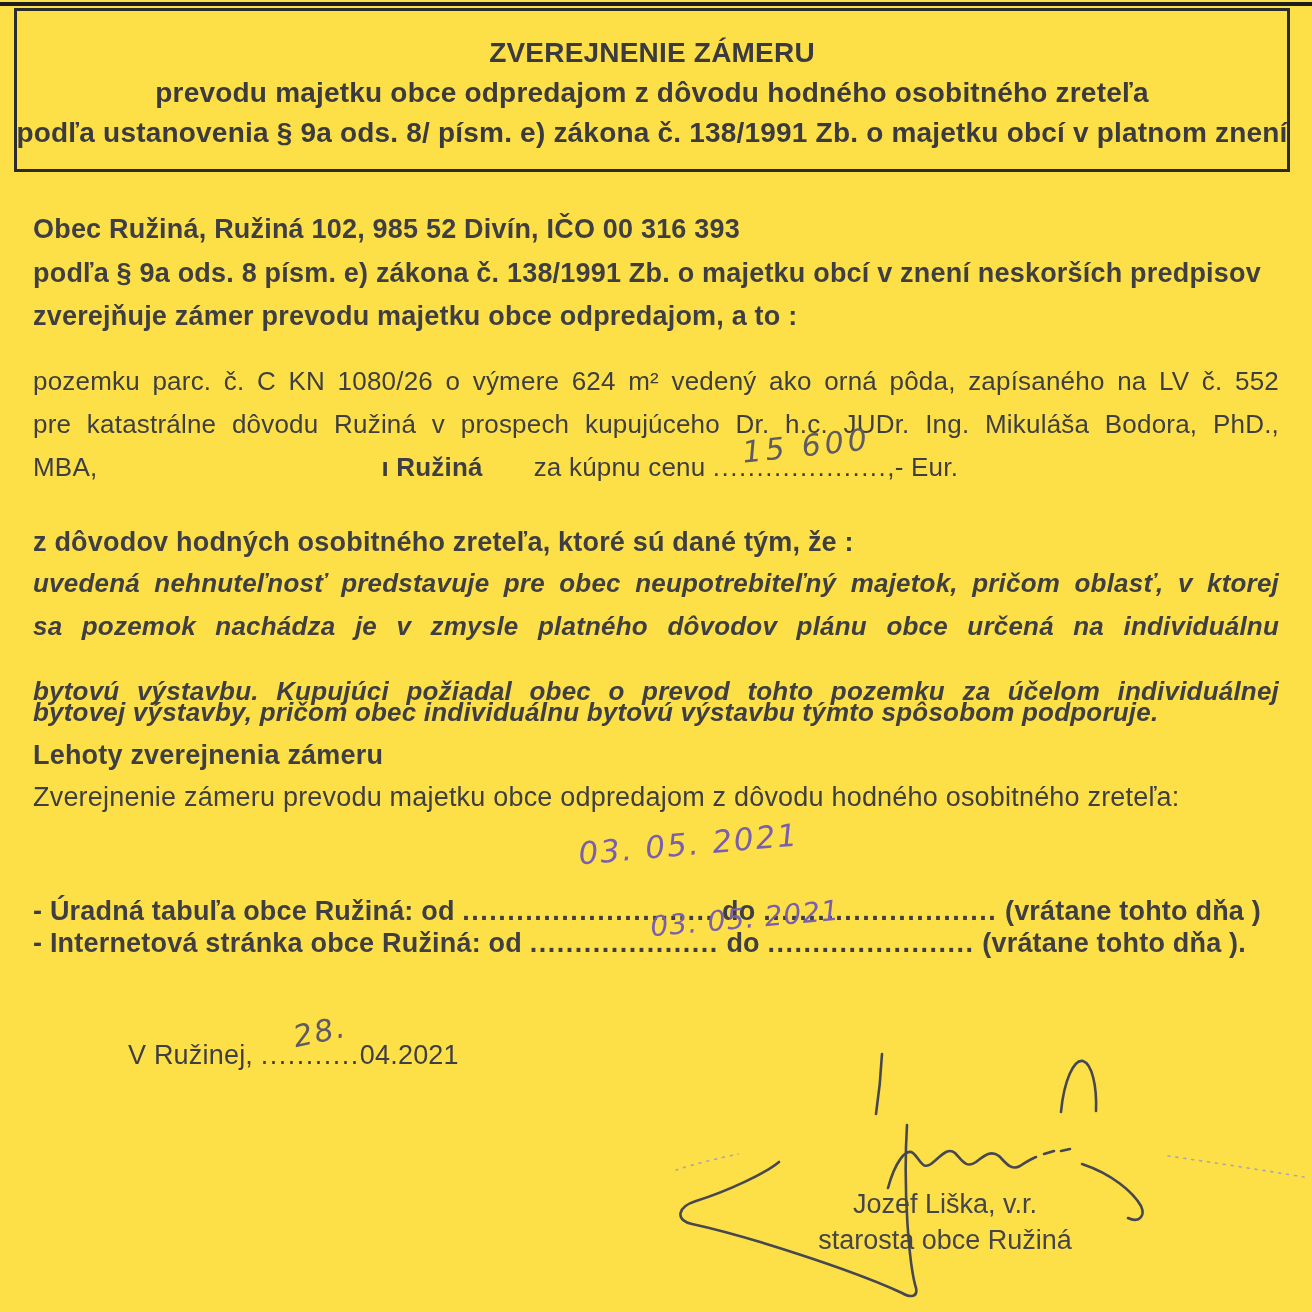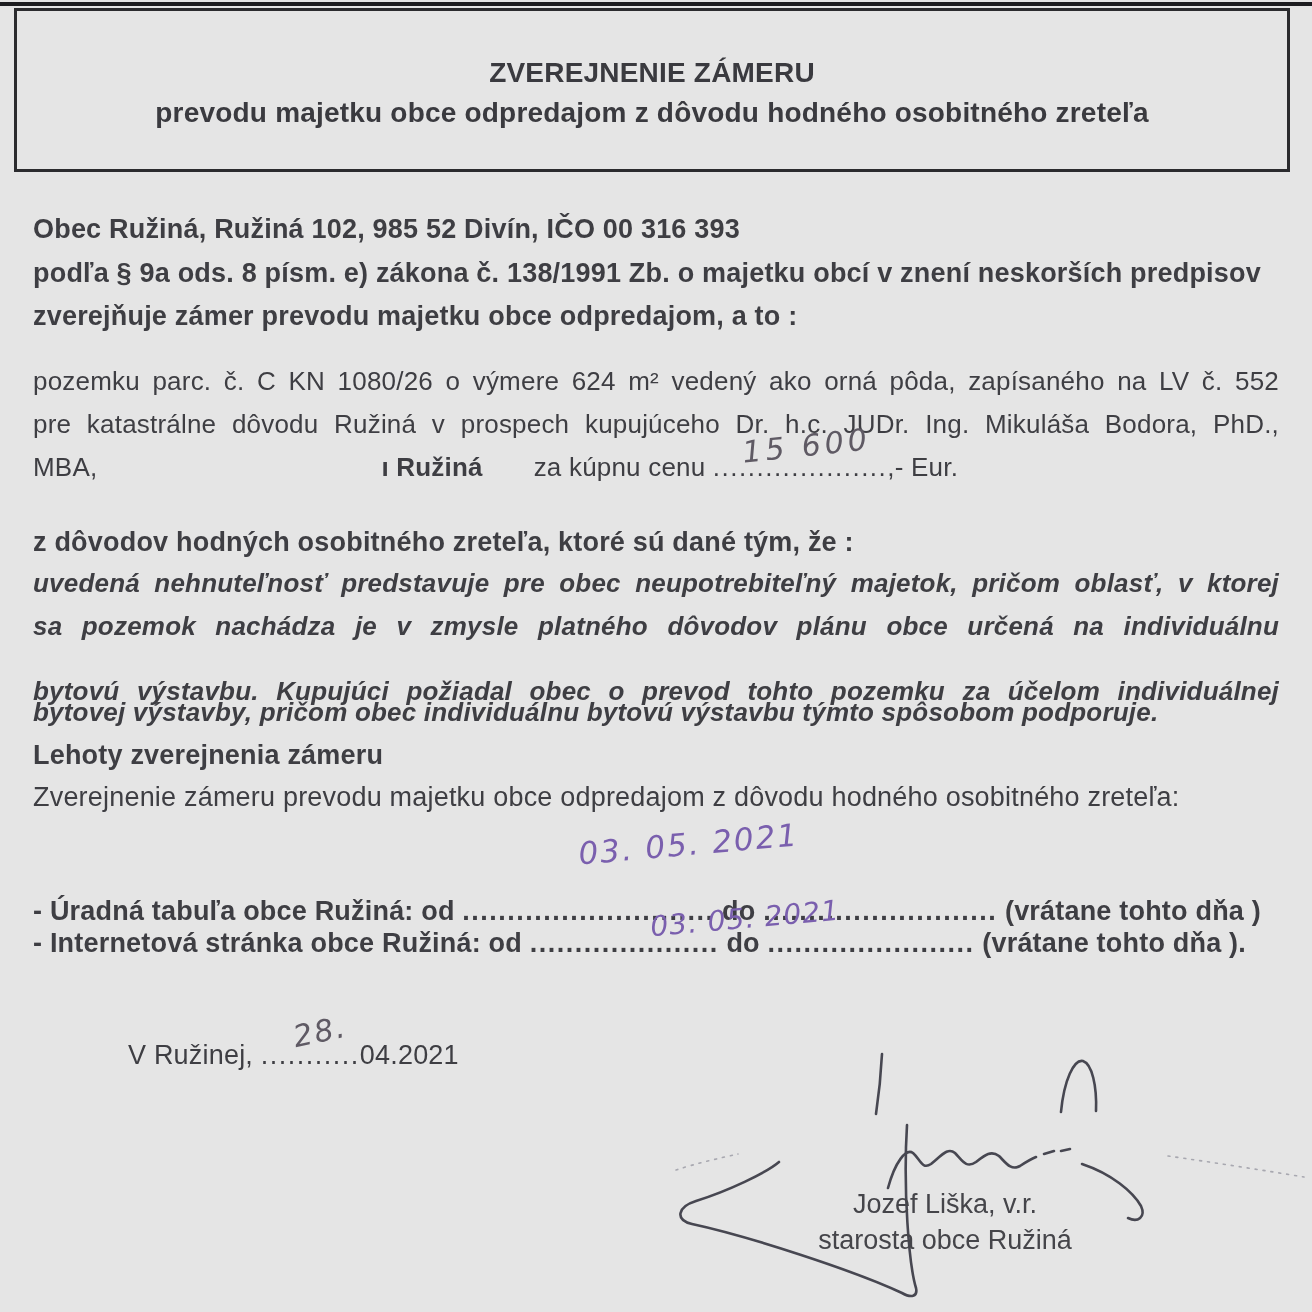--- a/index.html
+++ b/index.html
@@ -1,19 +1,19 @@
 <!DOCTYPE html>
 <html><head>
 <meta charset="utf-8">
 <style>
   html,body{margin:0;padding:0;background:#ffffff;}
   #page{
     position:relative;
     width:1312px;height:1312px;
-    background:#e5e5e5;
+    background:#fde047;
     font-family:"Liberation Sans", sans-serif;
     color:#3e3e43;
     overflow:hidden;
   }
   .line{position:absolute;white-space:nowrap;font-size:27px;letter-spacing:.2px;}
   .bold{font-weight:700;}
   .just{
     white-space:normal;width:1246px;
     text-align:justify;text-align-last:justify;
     font-size:26px;
@@ -45,20 +45,21 @@
 </head>
 <body>
 
 <div id="page">
 
   <div class="scan-top"></div>
 
   <div class="hbox">
     <div>ZVEREJNENIE ZÁMERU</div>
     <div>prevodu majetku obce odpredajom z dôvodu hodného osobitného zreteľa</div>
+    <div>podľa ustanovenia § 9a ods. 8/ písm. e) zákona č. 138/1991 Zb. o majetku obcí v platnom znení</div>
   </div>
 
   <div class="line bold" style="left:33px;top:214px;">Obec Ružiná, Ružiná 102, 985 52 Divín, IČO 00 316 393</div>
   <div class="line" style="left:33px;top:258px;font-weight:bold;">podľa § 9a ods. 8 písm. e) zákona č. 138/1991 Zb. o majetku obcí v znení neskorších predpisov</div>
   <div class="line bold" style="left:33px;top:301px;">zverejňuje zámer prevodu majetku obce odpredajom, a to :</div>
 
   <div class="line just" style="left:33px;top:366px;">pozemku parc. č. C KN 1080/26 o výmere 624 m² vedený ako orná pôda, zapísaného na LV č. 552</div>
   <div class="line just" style="left:33px;top:409px;">pre katastrálne dôvodu Ružiná v prospech kupujúceho Dr. h.c. JUDr. Ing. Mikuláša Bodora, PhD.,</div>
   <div class="line" style="left:33px;top:452px;font-size:26px;">
     <span>MBA,</span><span style="margin-left:284px;font-weight:bold;">ı Ružiná</span><span style="margin-left:51px;">za kúpnu cenu</span>

